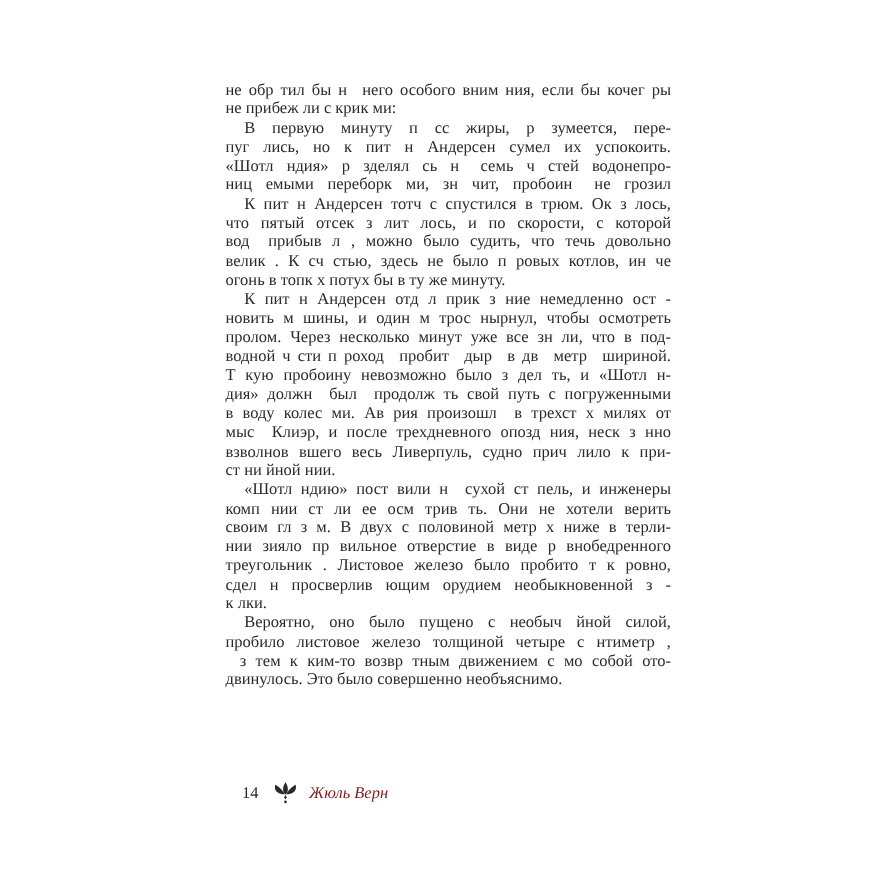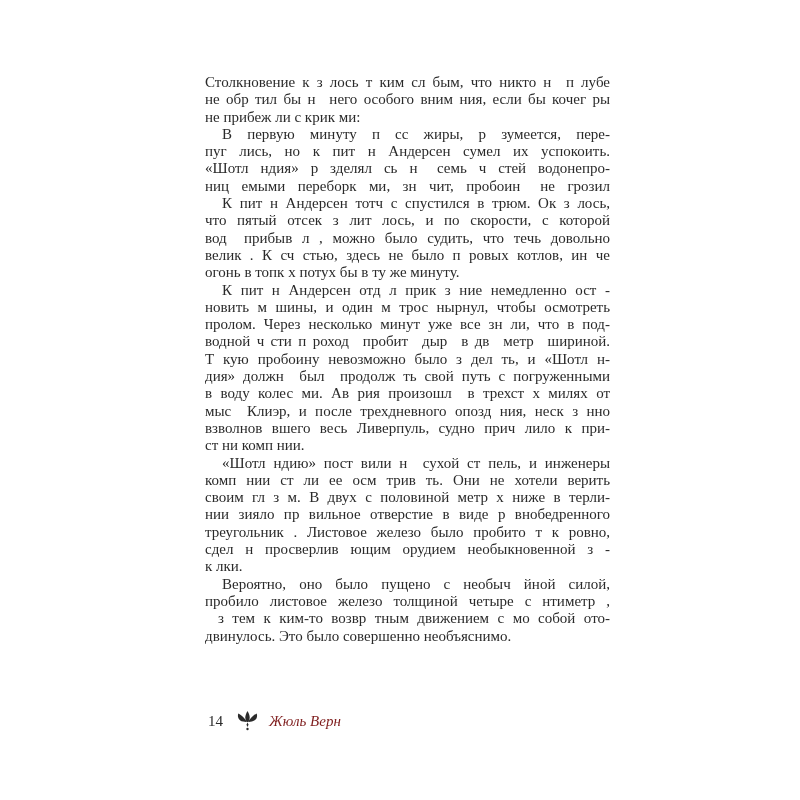--- a/index.html
+++ b/index.html
@@ -22,41 +22,40 @@
   .line {
     font-size: 15px;
     line-height: 17.3px;
     text-align: justify;
     text-align-last: justify;
     color: #2a2a2a;
   }
   .line.last { text-align-last: left; font-family: Liberation Serif, serif; }
   .footer {
     position: absolute;
-    left: 208px;
+    left: 220px;
     top: 710px;
     width: 405px;
     height: 22px;
     display: flex;
     align-items: center;
   }
   .pagenum { font-size: 15px; color: #2a2a2a; }
   .ornament { margin-left: 14px; display: inline-flex; align-items: center; }
   .ornament svg { display: block; }
   .author { margin-left: 11px; font-size: 15px; font-style: italic; color: #7f1d1d; }
 </style>
 </head>
 <body>
 
 <div class="page">
 
   <main class="text-block">
     <div id="paragraphs">
         <div class="para">
-          <div class="line">Столкновение к з лось т ким сл бым, что никто н  п лубе</div>
           <div class="line">не обр тил бы н  него особого вним ния, если бы кочег ры</div>
           <div class="line last">не прибеж ли с крик ми:</div>
         </div>
         <div class="para">
           <div class="line" style="text-indent: 17px;">В первую минуту п сс жиры, р зумеется, пере-</div>
           <div class="line">пуг лись, но к пит н Андерсен сумел их успокоить.</div>
           <div class="line">«Шотл ндия» р зделял сь н  семь ч стей водонепро-</div>
           <div class="line">ниц емыми переборк ми, зн чит, пробоин  не грозил</div>
         </div>
         <div class="para">
@@ -69,21 +68,21 @@
         <div class="para">
           <div class="line" style="text-indent: 17px;">К пит н Андерсен отд л прик з ние немедленно ост -</div>
           <div class="line">новить м шины, и один м трос нырнул, чтобы осмотреть</div>
           <div class="line">пролом. Через несколько минут уже все зн ли, что в под-</div>
           <div class="line">водной ч сти п роход  пробит  дыр  в дв  метр  шириной.</div>
           <div class="line">Т кую пробоину невозможно было з дел ть, и «Шотл н-</div>
           <div class="line">дия» должн  был  продолж ть свой путь с погруженными</div>
           <div class="line">в воду колес ми. Ав рия произошл  в трехст х милях от</div>
           <div class="line">мыс  Клиэр, и после трехдневного опозд ния, неск з нно</div>
           <div class="line">взволнов вшего весь Ливерпуль, судно прич лило к при-</div>
-          <div class="line last">ст ни комп нии.</div>
+          <div class="line last">ст ни йной нии.</div>
         </div>
         <div class="para">
           <div class="line" style="text-indent: 17px;">«Шотл ндию» пост вили н  сухой ст пель, и инженеры</div>
           <div class="line">комп нии ст ли ее осм трив ть. Они не хотели верить</div>
           <div class="line">своим гл з м. В двух с половиной метр х ниже в терли-</div>
           <div class="line">нии зияло пр вильное отверстие в виде р внобедренного</div>
           <div class="line">треугольник . Листовое железо было пробито т к ровно,</div>
           <div class="line">сдел н просверлив ющим орудием необыкновенной з -</div>
           <div class="line last">к лки.</div>
         </div>

